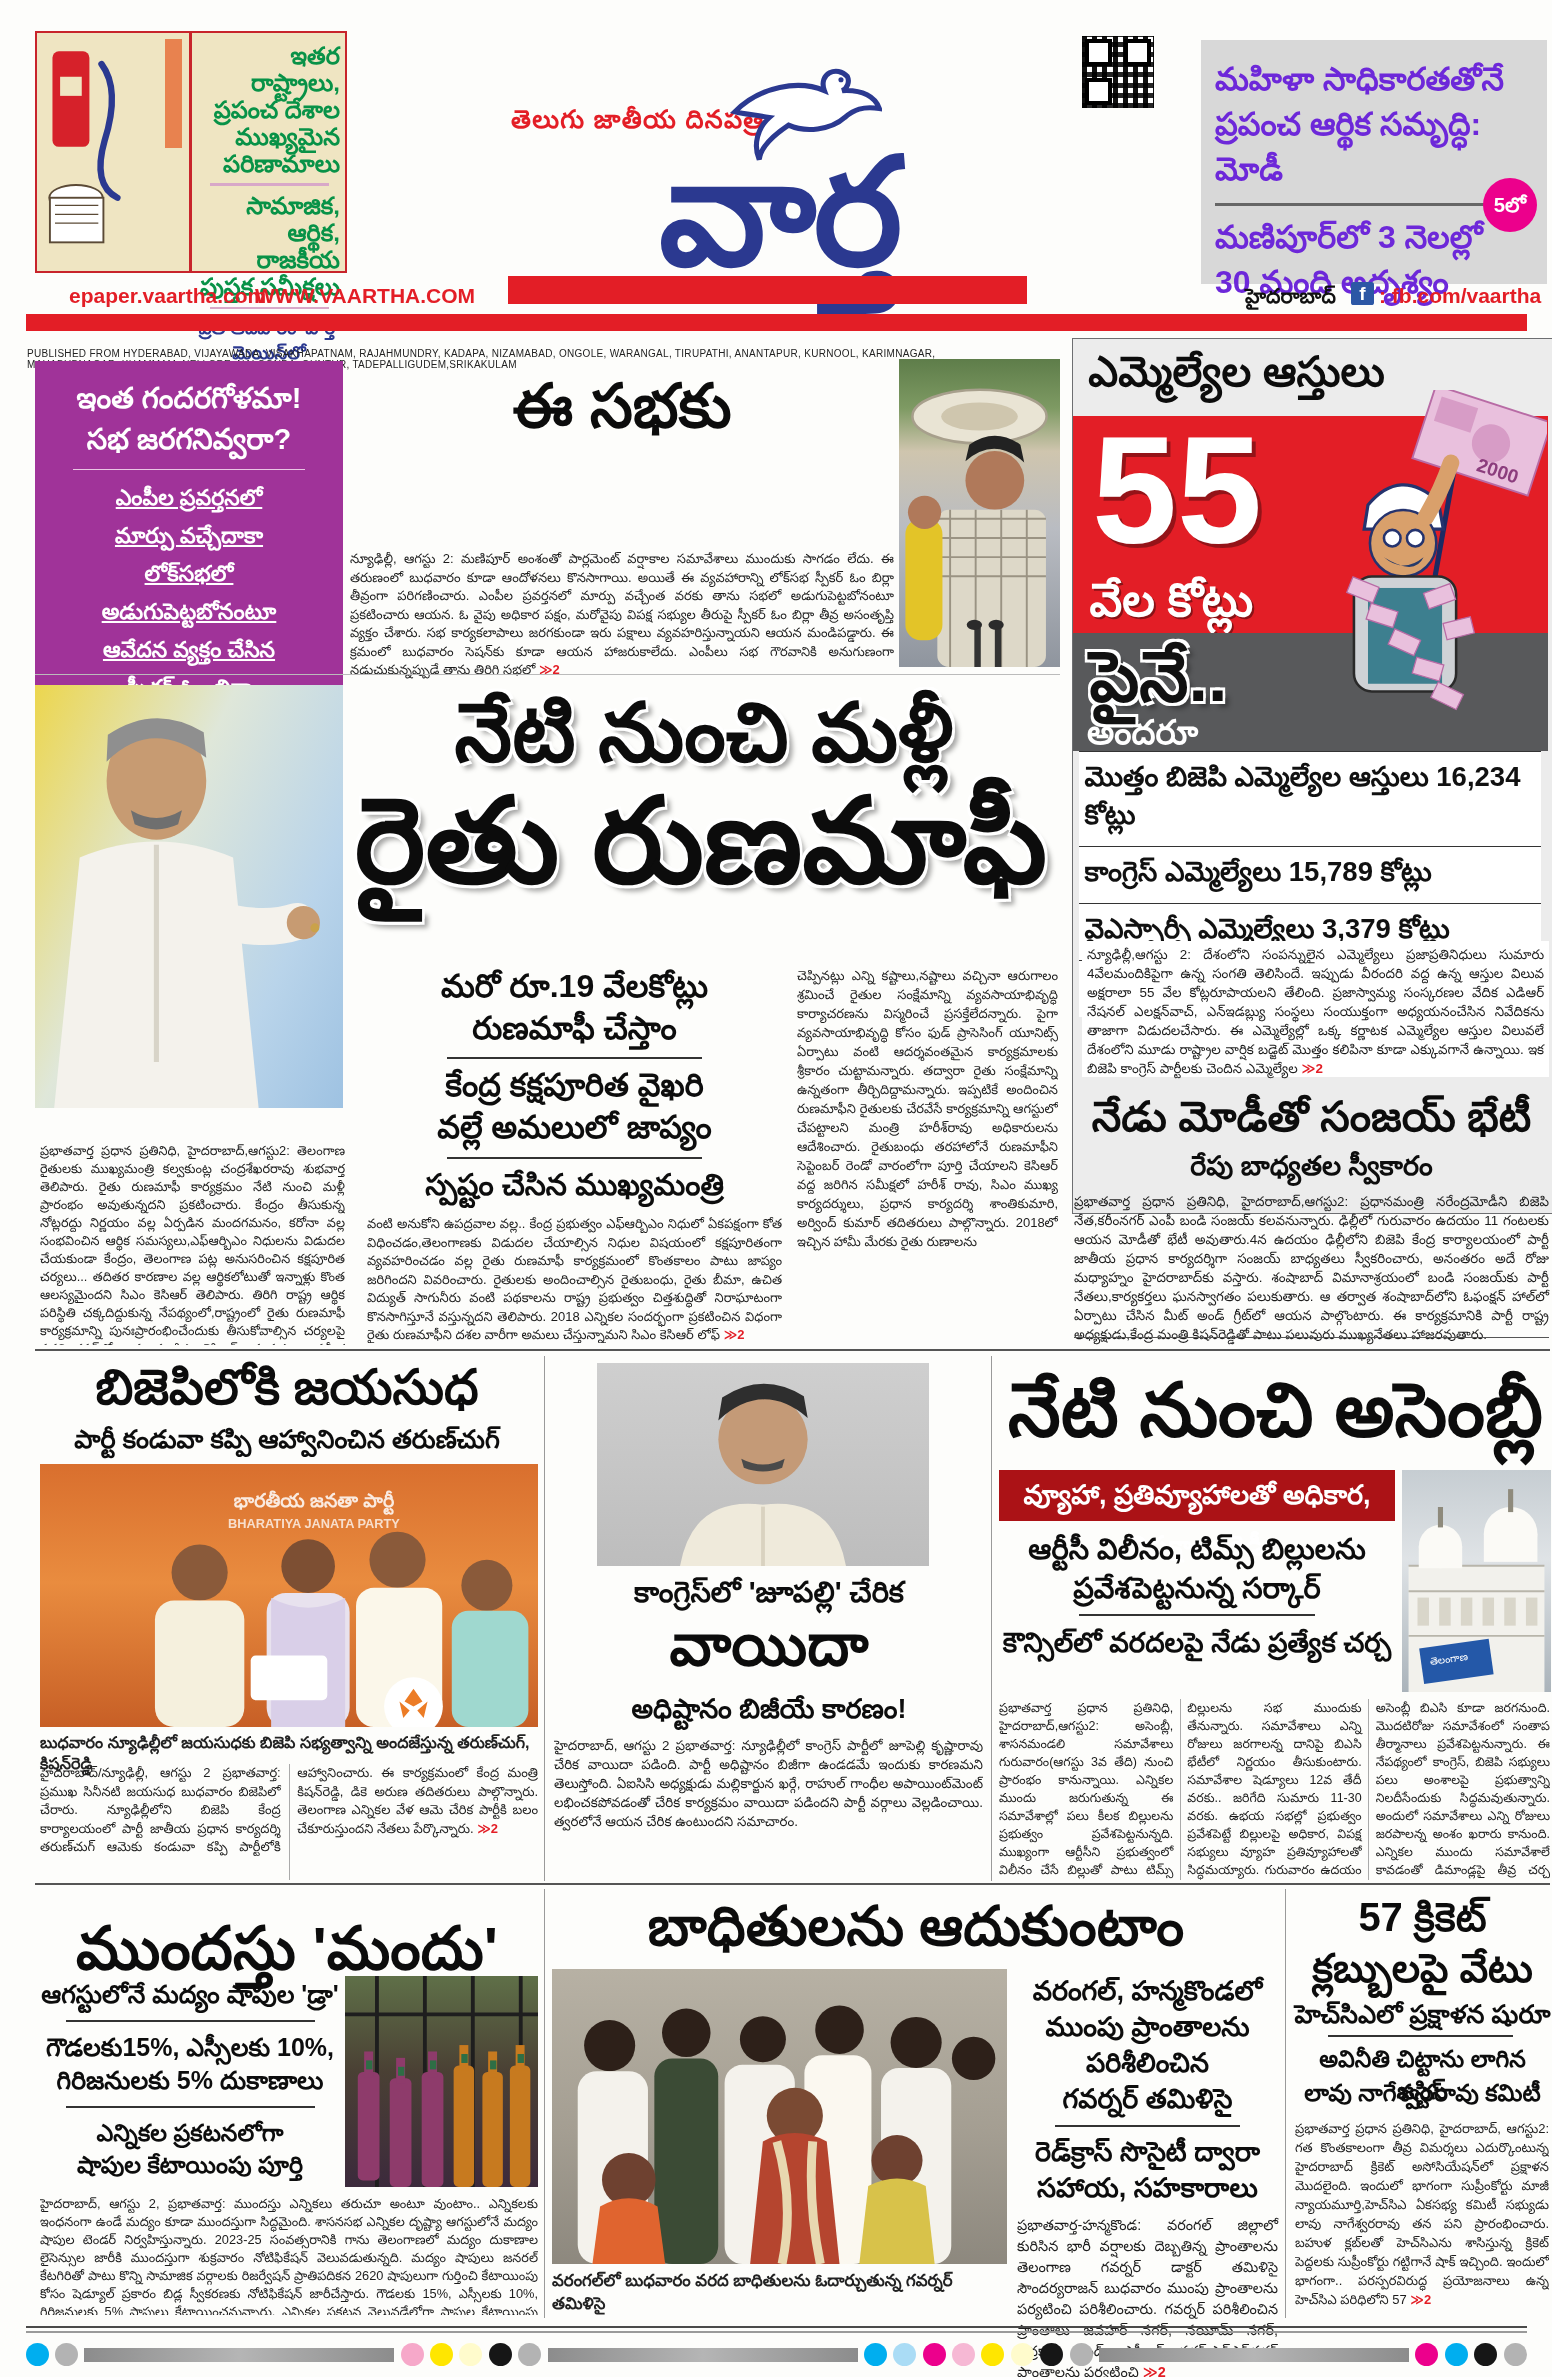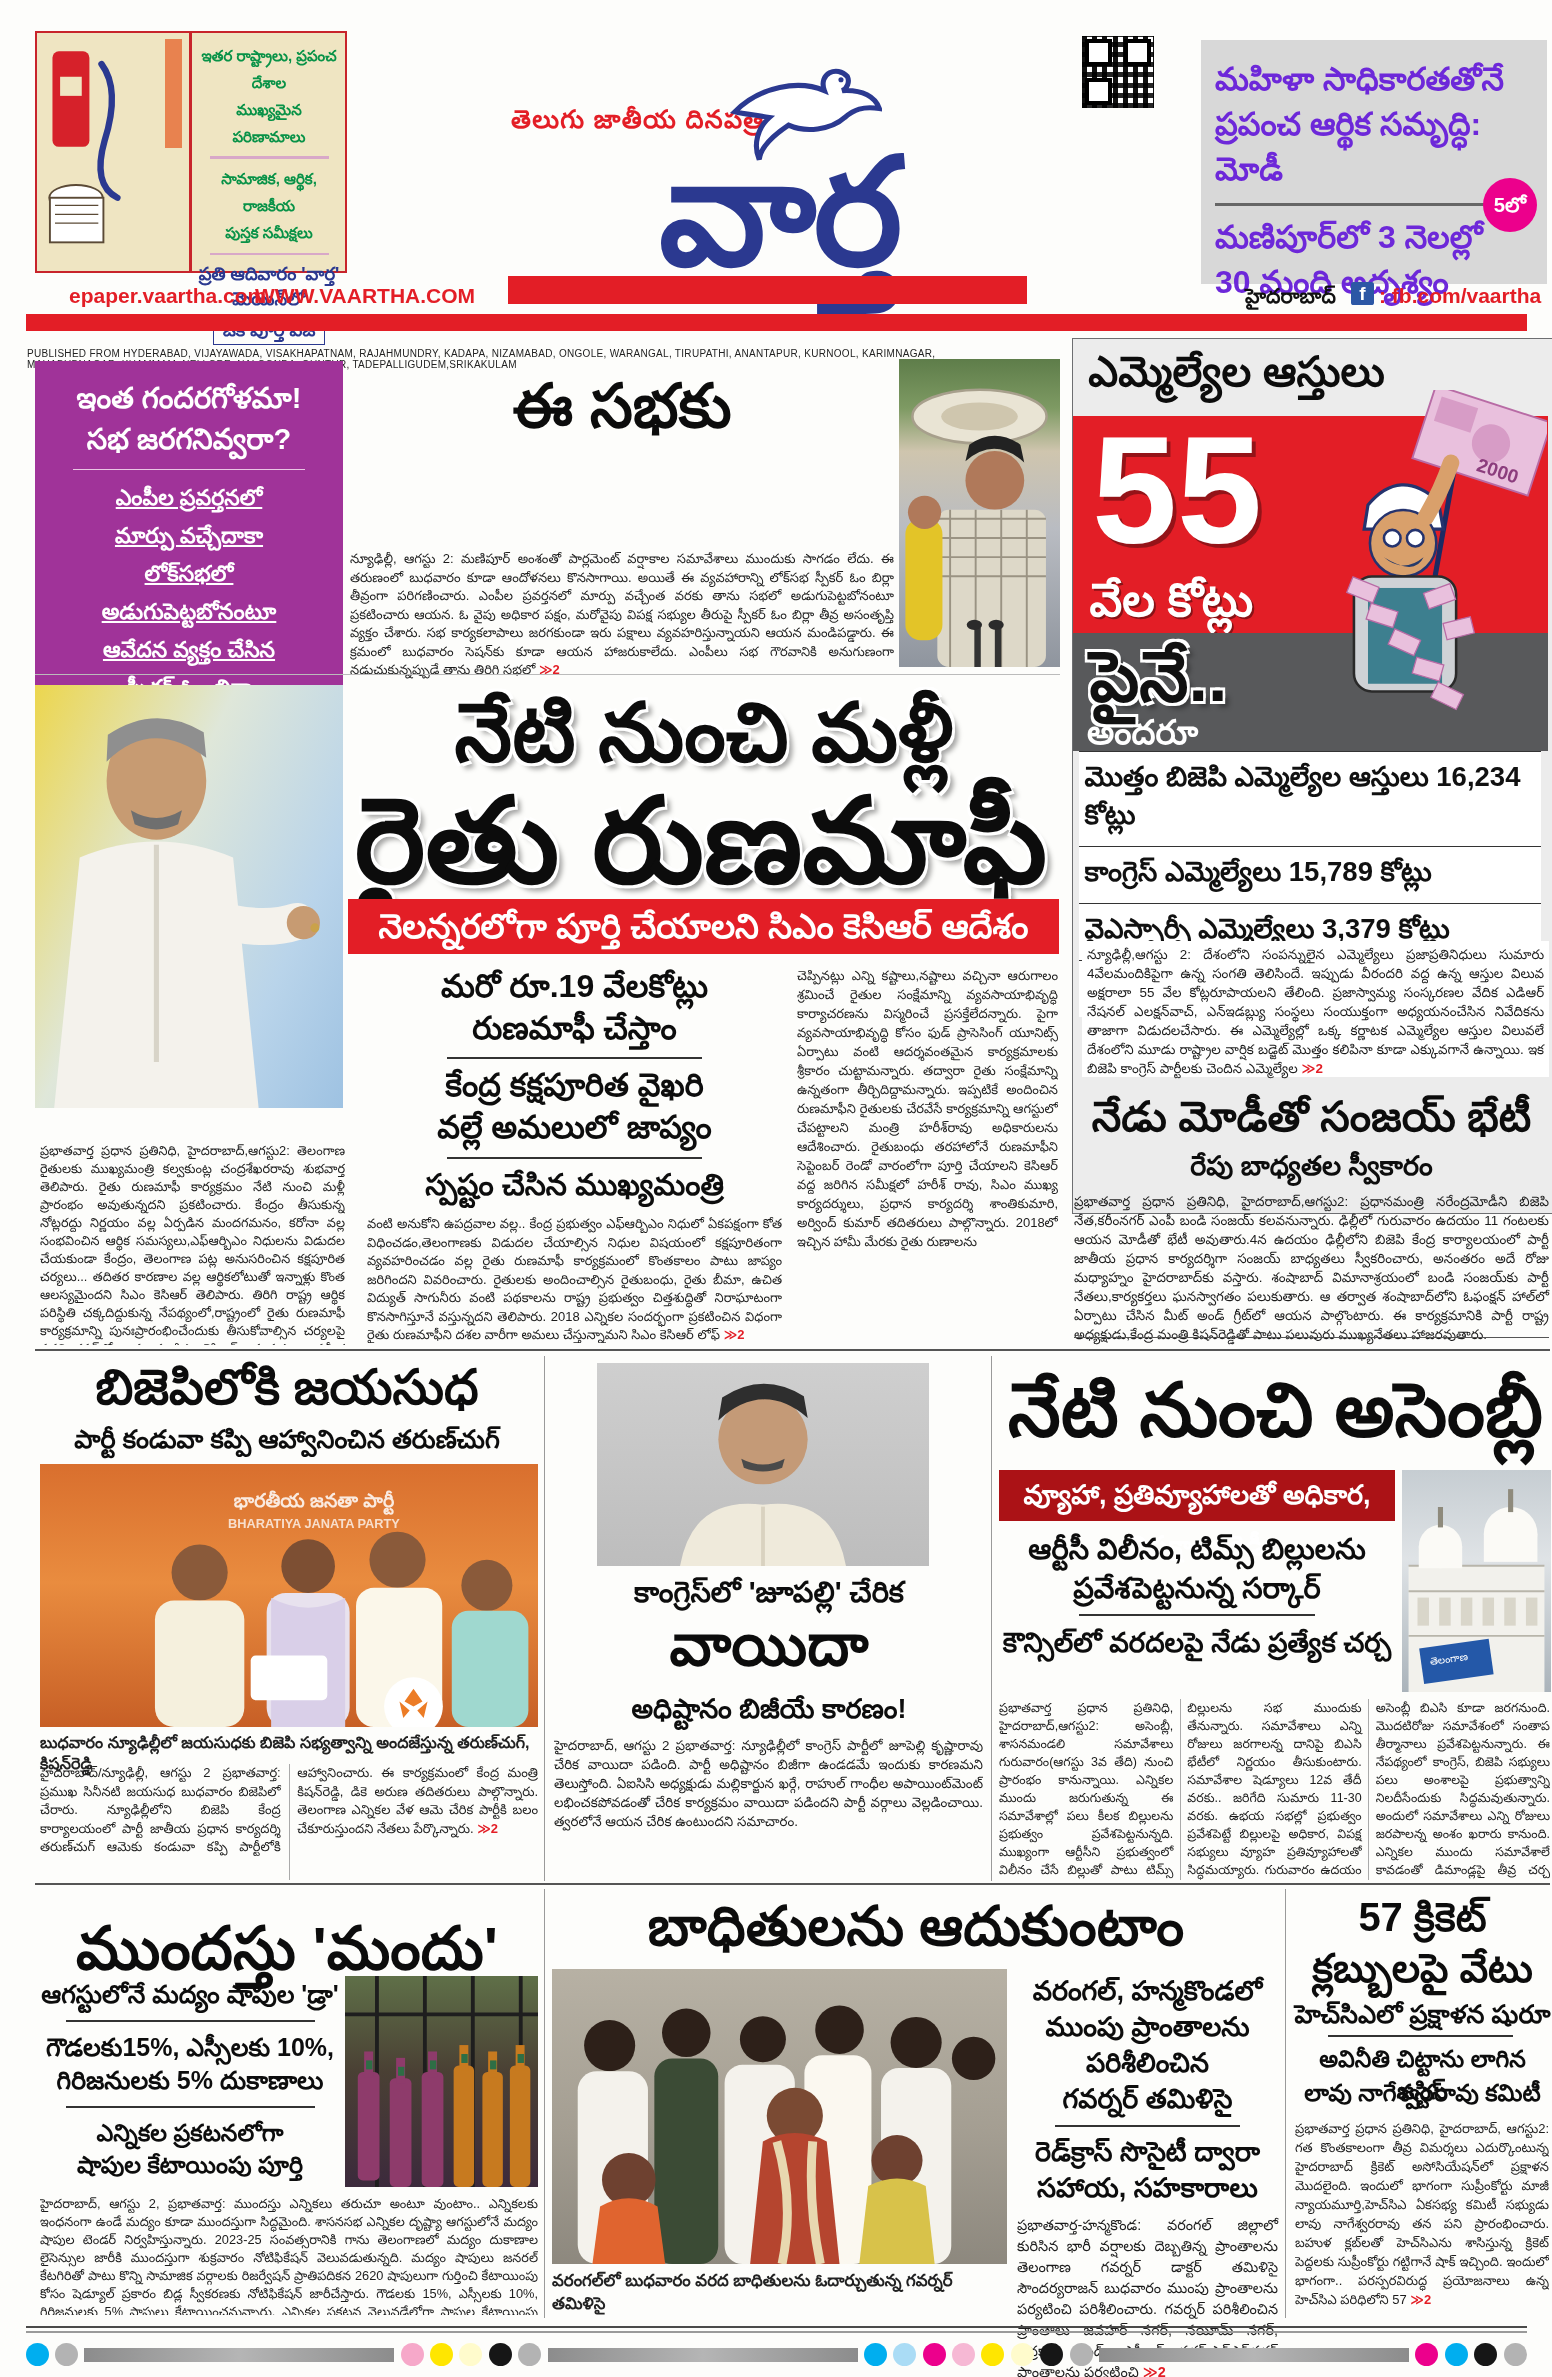--- a/index.html
+++ b/index.html
@@ -12,21 +12,21 @@
   .white{color:#fff;}
   .cont{color:#e31e26;font-weight:bold;font-style:normal;}
   .hrule{background:#555;}
   .vline{background:#9a9a9a;}
 
   
   .promo{background:#efe5c2;border:2.6px solid #c8242b;}
   .promo-divider{position:absolute;left:152px;top:0;width:3.2px;height:100%;background:#c8242b;}
   .promo-orange{position:absolute;left:128px;top:6.4px;width:16.6px;height:109px;background:#e8824f;}
   .promo-text{position:absolute;left:161px;top:9px;width:142px;}
-  .promo-line-g{color:#089247;font-weight:bold;font-size:15px;line-height:27px;text-align:center;}
+  .promo-line-g{color:#089247;font-weight:bold;font-size:24px;line-height:27px;text-align:right;}
   .promo-line-b{color:#2b3990;font-weight:bold;font-size:18px;line-height:25.5px;text-align:center;}
   .promo-rule{height:2.6px;background:#d8a8c8;margin:6.4px 11.5px;}
   .promo-box-last{border:1.3px solid #2b3990;margin:2.6px 15.3px 0;padding:1.3px 0;}
 
   
   .tagline{color:#e31e26;font-weight:bold;font-size:25.5px;letter-spacing:1.3px;}
   .mast-title{color:#2b3990;font-weight:bold;font-size:150px;line-height:137px;letter-spacing:-2.6px;}
   .mast-rule{background:#e31e26;}
   .qr{background:
       repeating-linear-gradient(0deg,rgba(0,0,0,.85) 0 5.1px,transparent 5.1px 10.2px),
@@ -241,21 +241,20 @@
       <path d="M150,196 q40,24 80,0 l-6,22 q-34,16 -68,0 Z" fill="#6f6f6f"></path>
       <path d="M70,270 q120,-50 240,0 l40,392 h-320 Z" fill="#f4f2ec"></path>
       <path d="M190,250 v340" stroke="#d8d4c8" stroke-width="8"></path>
       <path d="M260,360 q90,30 150,10" stroke="#f4f2ec" stroke-width="58" fill="none" stroke-linecap="round"></path>
       <circle cx="420" cy="372" r="26" fill="#c79b72"></circle>
       <circle cx="438" cy="380" r="7" fill="#caa24a"></circle>
     </svg>
   </div>
   <div class="abs headline outline ctr" style="left:348px;top:688px;width:712px;font-size:82px;line-height:89px;">నేటి నుంచి మళ్లీ</div>
   <div class="abs headline outline ctr" style="left:342px;top:778px;width:718px;font-size:119px;line-height:125px;">రైతు రుణమాఫీ</div>
-  <div class="abs redstrip" style="left:348px;top:899px;width:711px;height:55px;font-size:34px;line-height:55px;">నెలన్నరలోగా పూర్తి చేయాలని సిఎం కెసిఆర్ ఆదేశం</div>
 
   <div class="abs subhead" style="left:367px;top:966px;width:415px;font-size:32px;line-height:41px;">మరో రూ.19 వేలకోట్లు</div>
   <div class="abs subhead" style="left:367px;top:1008px;width:415px;font-size:32px;line-height:41px;">రుణమాఫీ చేస్తాం</div>
   <div class="abs subrule" style="left:447px;top:1057px;width:255px;"></div>
   <div class="abs subhead" style="left:367px;top:1065px;width:415px;font-size:32px;line-height:41px;">కేంద్ర కక్షపూరిత వైఖరి</div>
   <div class="abs subhead" style="left:367px;top:1107px;width:415px;font-size:32px;line-height:41px;">వల్లే అమలులో జాప్యం</div>
   <div class="abs subrule" style="left:447px;top:1157px;width:255px;"></div>
   <div class="abs subhead" style="left:367px;top:1166px;width:415px;font-size:30px;line-height:38px;">స్పష్టం చేసిన ముఖ్యమంత్రి</div>
 
   <div class="abs bodytxt jst" style="left:40px;top:1142px;width:305px;height:203px;font-size:12.8px;line-height:18px;overflow:hidden;">ప్రభాతవార్త ప్రధాన ప్రతినిధి, హైదరాబాద్,ఆగస్టు2: తెలంగాణ రైతులకు ముఖ్యమంత్రి కల్వకుంట్ల చంద్రశేఖరరావు శుభవార్త తెలిపారు. రైతు రుణమాఫీ కార్యక్రమం నేటి నుంచి మళ్లీ ప్రారంభం అవుతున్నదని ప్రకటించారు. కేంద్రం తీసుకున్న నోట్లరద్దు నిర్ణయం వల్ల ఏర్పడిన మందగమనం, కరోనా వల్ల సంభవించిన ఆర్థిక సమస్యలు,ఎఫ్ఆర్బిఎం నిధులను విడుదల చేయకుండా కేంద్రం, తెలంగాణ పట్ల అనుసరించిన కక్షపూరిత చర్యలు... తదితర కారణాల వల్ల ఆర్థికలోటుతో ఇన్నాళ్లు కొంత ఆలస్యమైందని సిఎం కెసిఆర్ తెలిపారు. తిరిగి రాష్ట్ర ఆర్థిక పరిస్థితి చక్కదిద్దుకున్న నేపథ్యంలో,రాష్ట్రంలో రైతు రుణమాఫీ కార్యక్రమాన్ని పునఃప్రారంభించేందుకు తీసుకోవాల్సిన చర్యలపై ప్రగతి భవన్‌లో బుధవారం సిఎం కెసిఆర్ ఉన్నత స్థాయి సమీక్ష సమావేశం నిర్వహించారు. ఈ సందర్భంగా సిఎం కెసిఆర్ మాట్లాడుతూ ఇచ్చిన మాట ప్రకారం, రైతు రుణమాఫీ కార్యక్రమాన్ని కొనసాగించామని, కరోనా</div>

